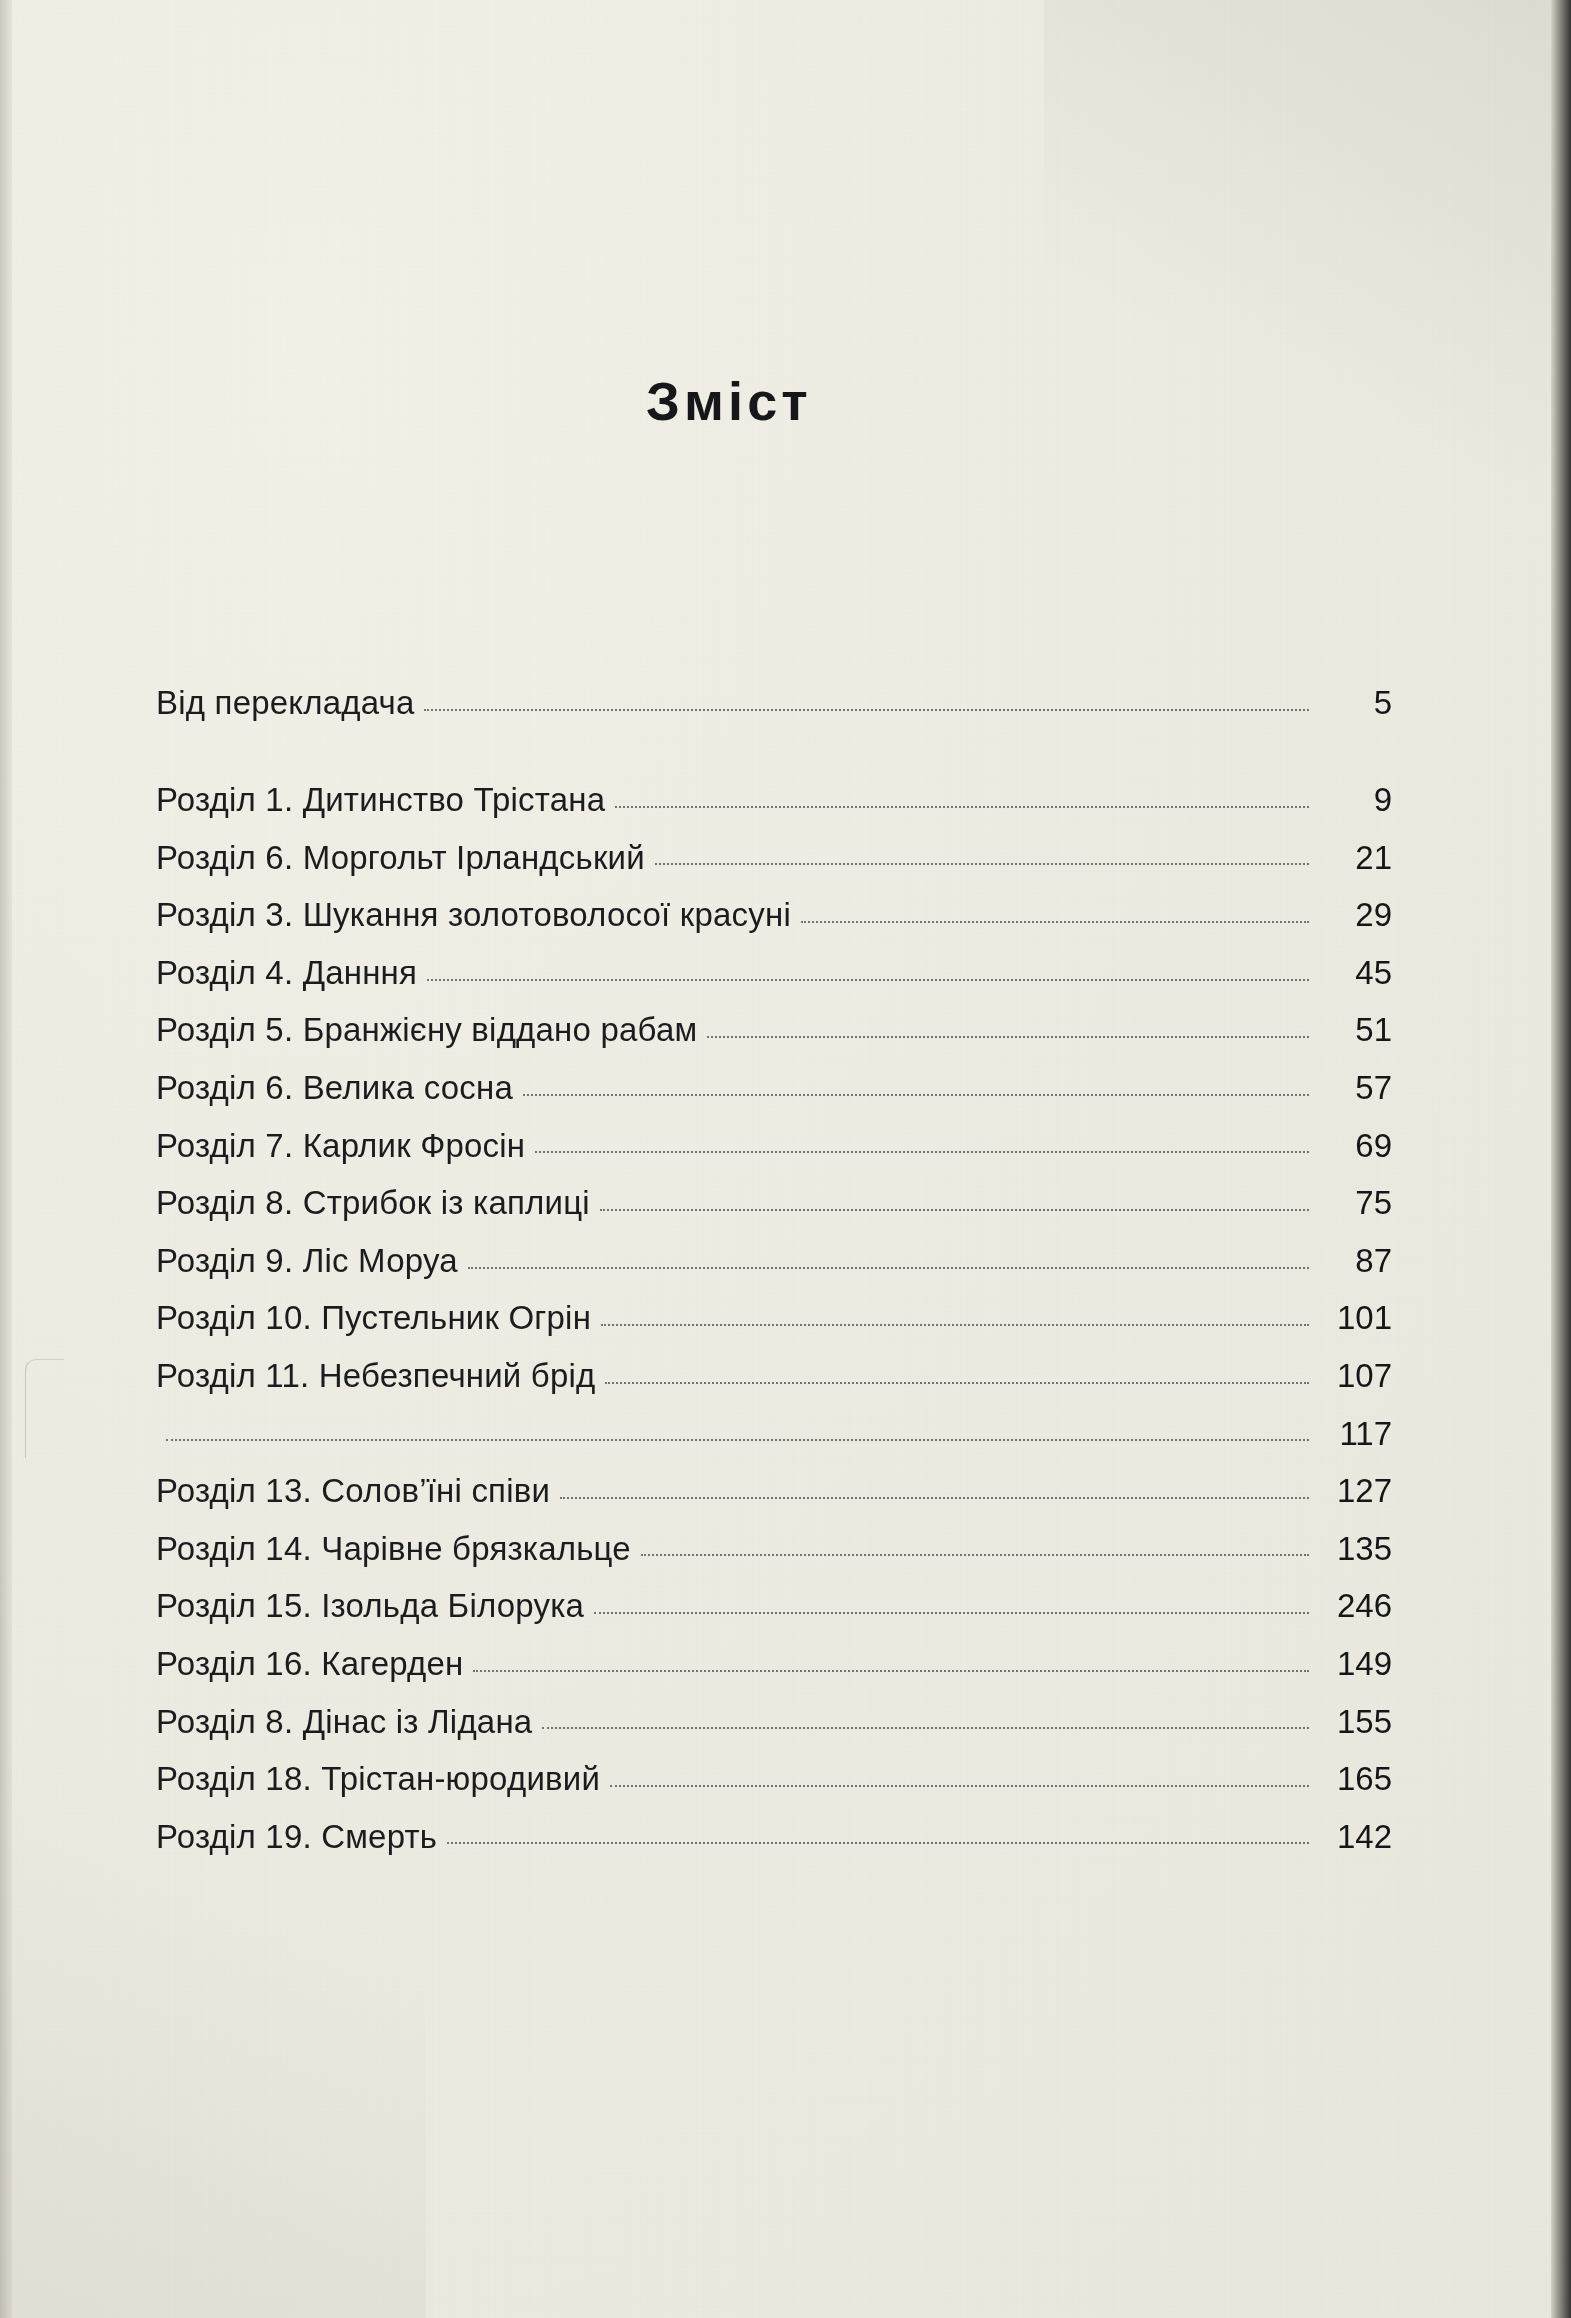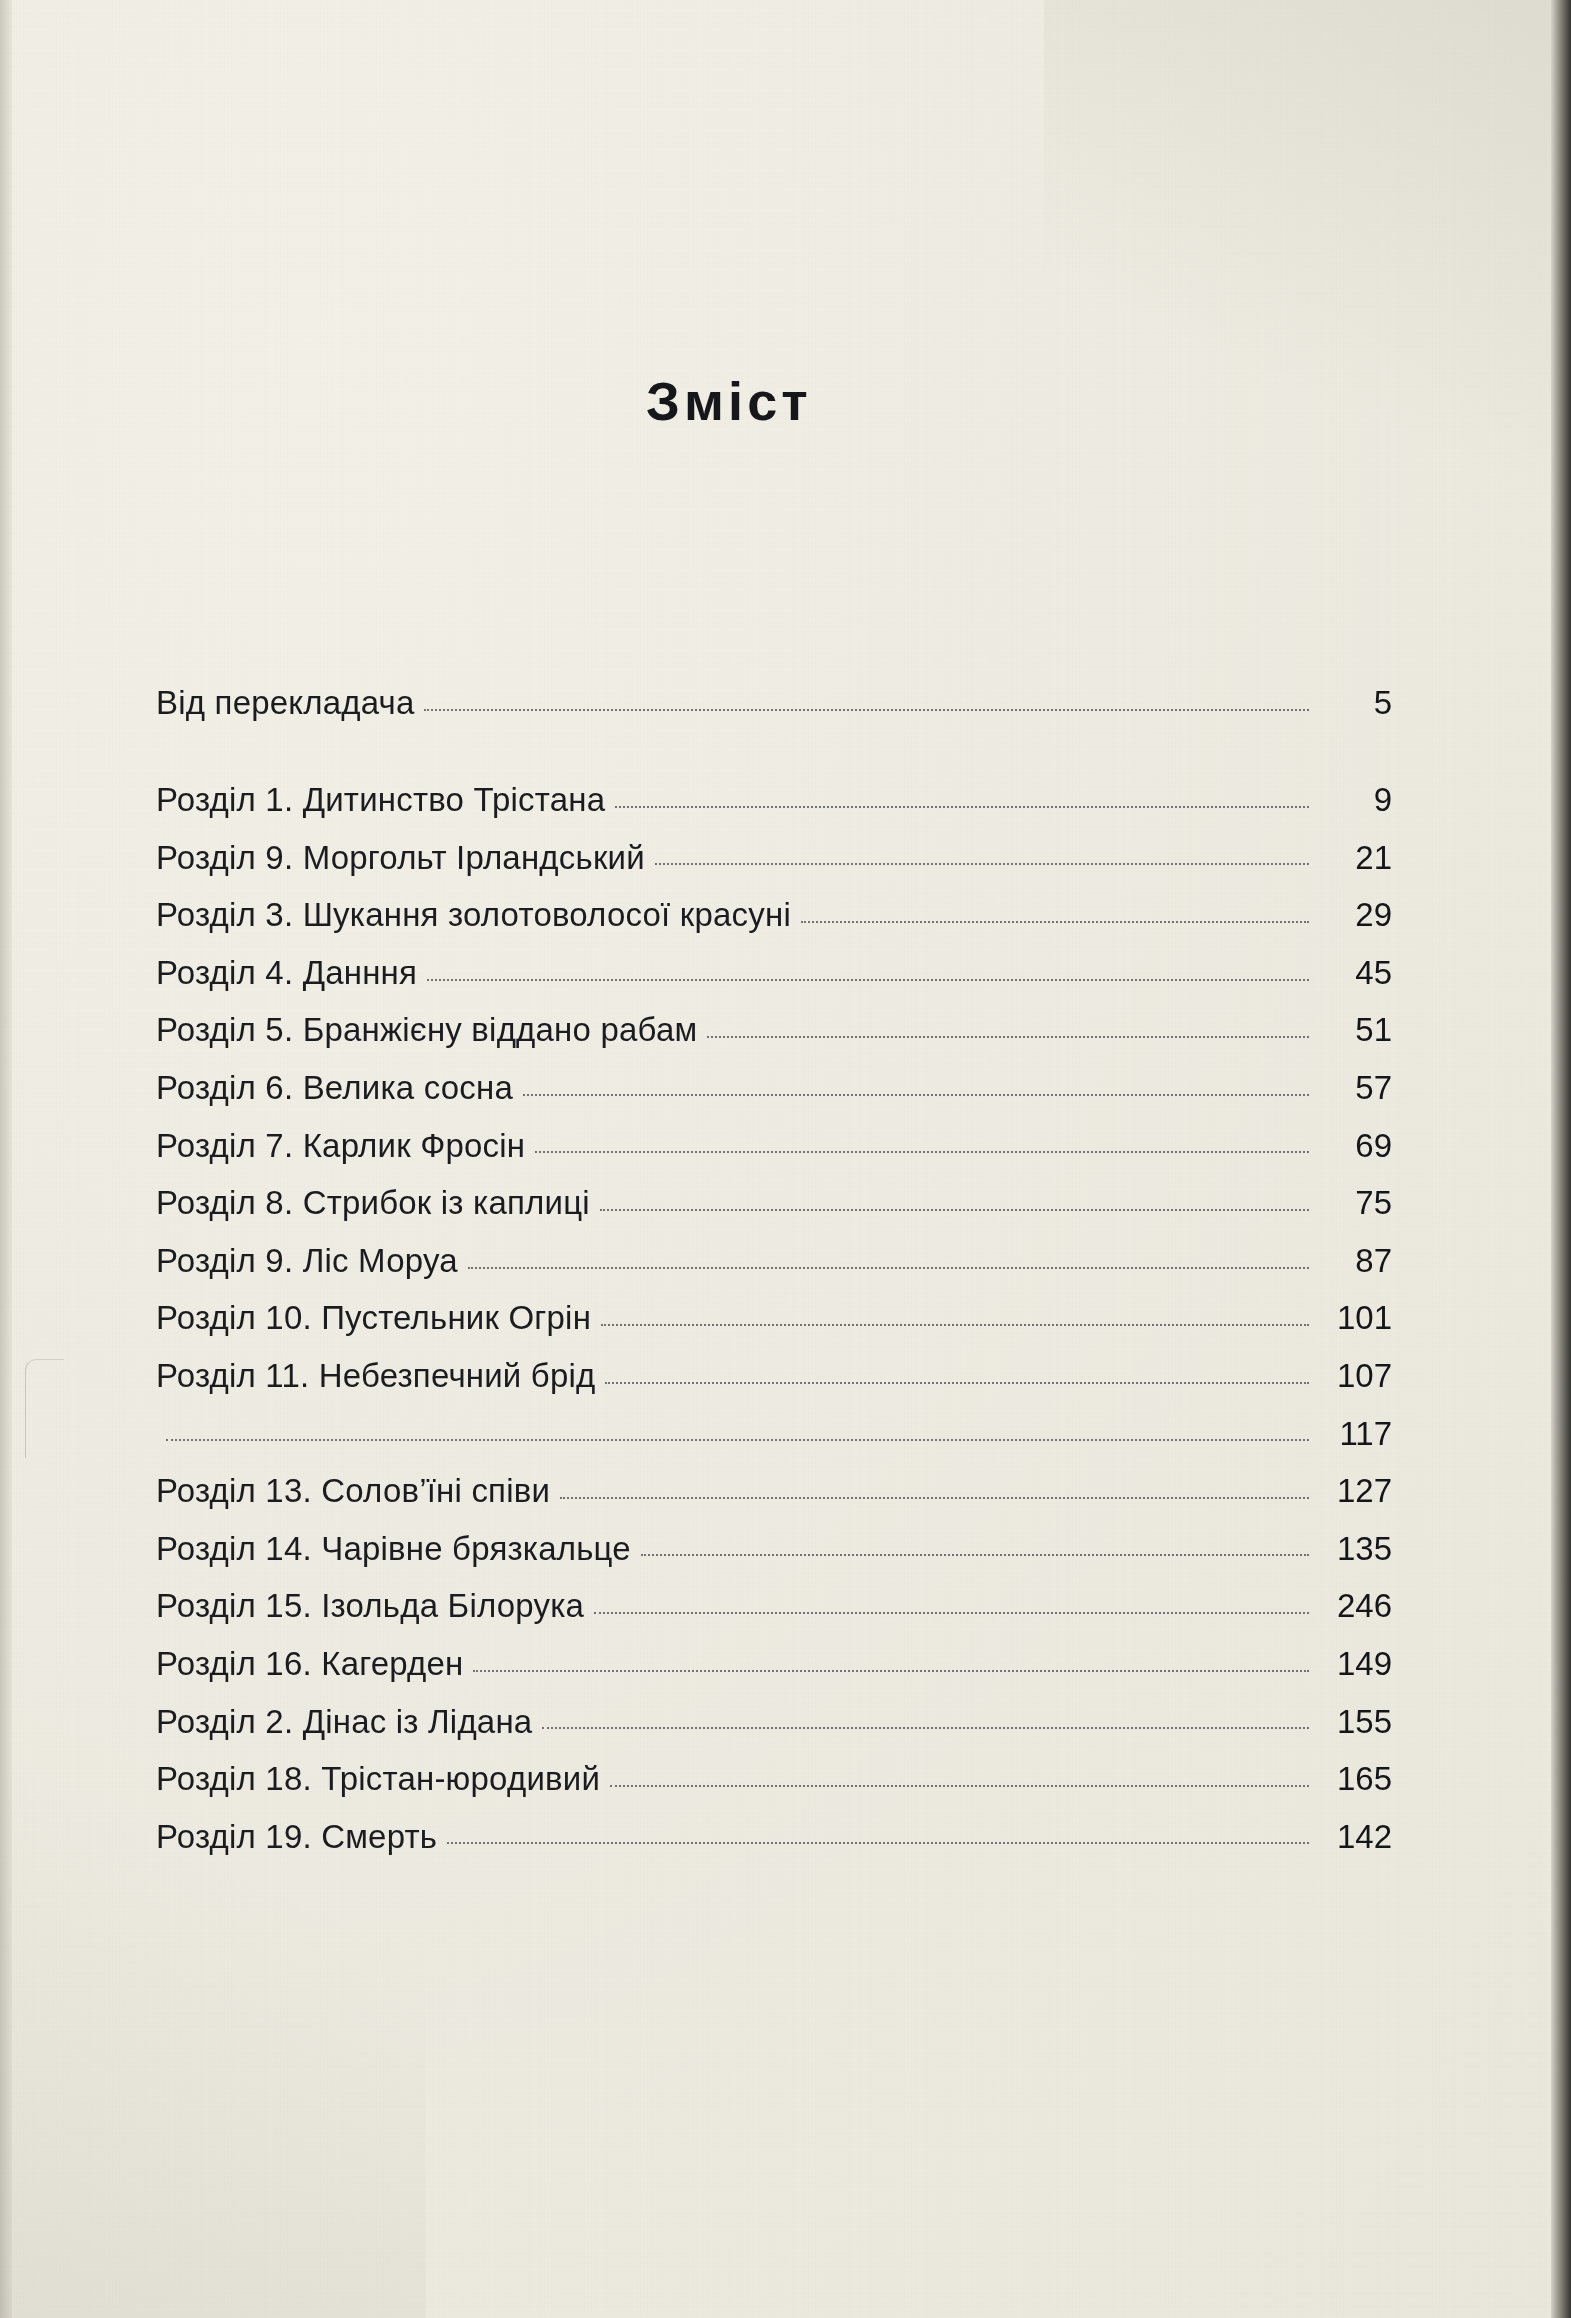--- a/index.html
+++ b/index.html
@@ -183,21 +183,21 @@
         <span class="page-num">5</span>
       </div>
 
       <div class="toc-row">
         <span class="label">Розділ 1. Дитинство Трістана</span>
         <span class="leader"></span>
         <span class="page-num">9</span>
       </div>
 
       <div class="toc-row">
-        <span class="label">Розділ 9. Моргольт Ірландський</span>
+        <span class="label">Розділ 6. Моргольт Ірландський</span>
         <span class="leader"></span>
         <span class="page-num">21</span>
       </div>
 
       <div class="toc-row">
         <span class="label">Розділ 3. Шукання золотоволосої красуні</span>
         <span class="leader"></span>
         <span class="page-num">29</span>
       </div>
 
@@ -272,21 +272,21 @@
         <span class="page-num">246</span>
       </div>
 
       <div class="toc-row">
         <span class="label">Розділ 16. Кагерден</span>
         <span class="leader"></span>
         <span class="page-num">149</span>
       </div>
 
       <div class="toc-row">
-        <span class="label">Розділ 2. Дінас із Лідана</span>
+        <span class="label">Розділ 8. Дінас із Лідана</span>
         <span class="leader"></span>
         <span class="page-num">155</span>
       </div>
 
       <div class="toc-row">
         <span class="label">Розділ 18. Трістан-юродивий</span>
         <span class="leader"></span>
         <span class="page-num">165</span>
       </div>
 

